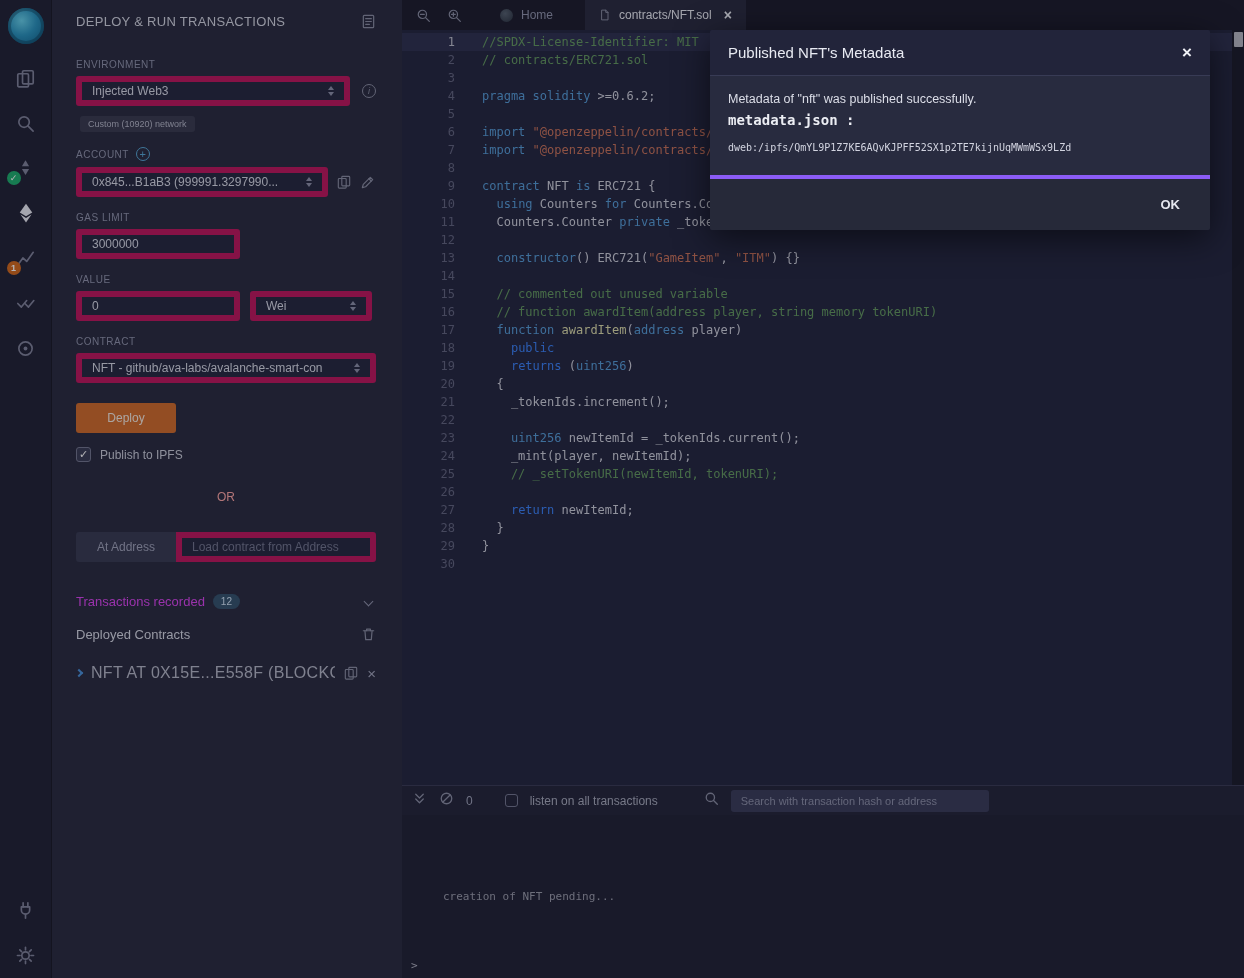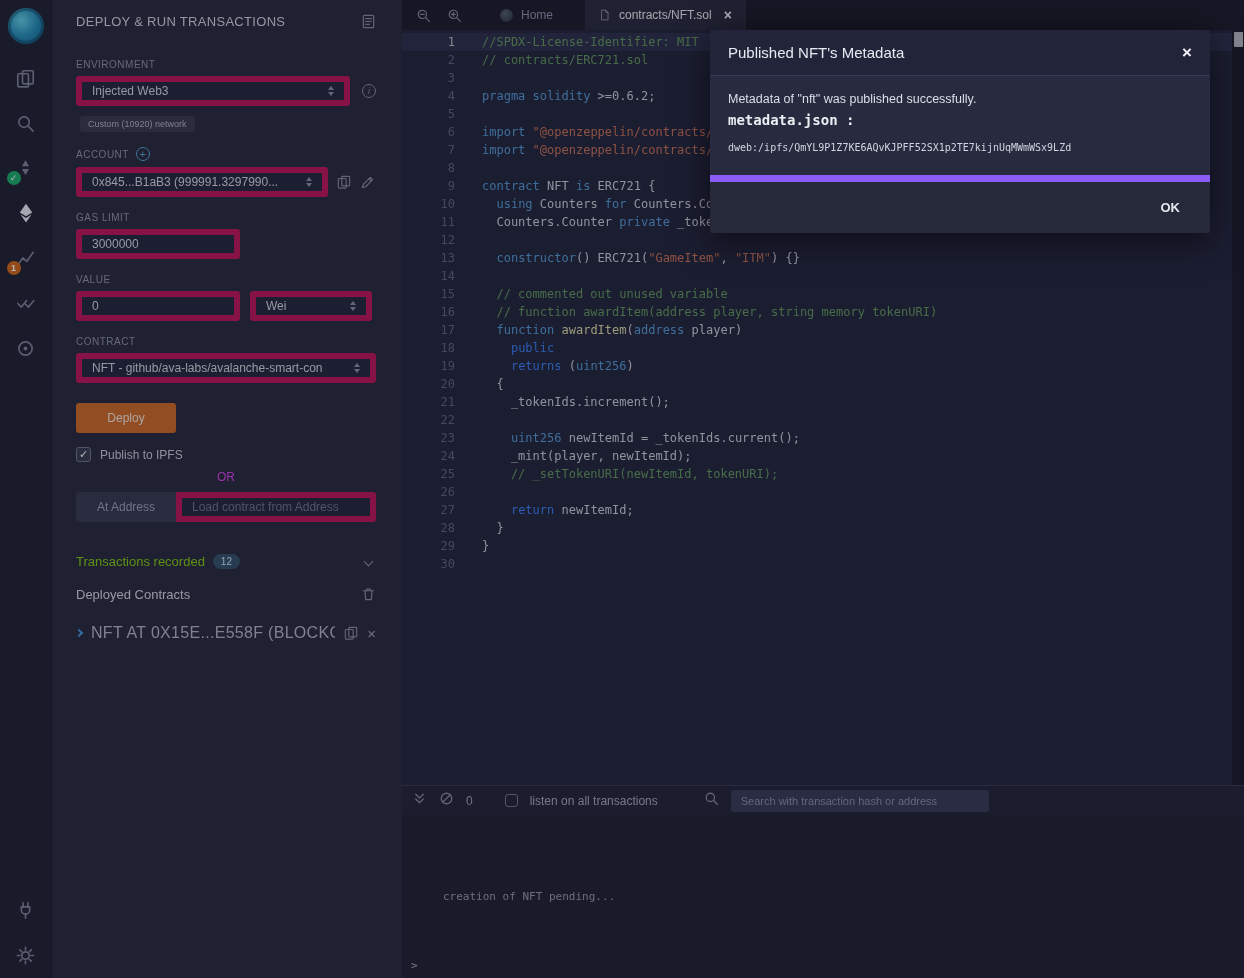--- a/index.html
+++ b/index.html
@@ -46,25 +46,25 @@
   .info-i { width:14px; height:14px; border-radius:50%; border:1px solid #8a8da2; color:#8a8da2;
             font-size:9px; display:inline-flex; align-items:center; justify-content:center; font-style:italic; cursor:pointer; flex:none; }
   .plus-i { width:14px; height:14px; border-radius:50%; border:1px solid #58a6d4; color:#58a6d4;
             font-size:11px; display:inline-flex; align-items:center; justify-content:center; cursor:pointer; flex:none; }
   .deploy-btn { margin-top:20px; width:100px; height:30px; background:#d06c2c; border:none; border-radius:3px;
                 color:#f3e9df; font-size:12px; cursor:pointer; font-family:inherit; }
   .chk-row { display:flex; align-items:center; gap:9px; margin-top:14px; cursor:pointer; }
   .chkbox { width:15px; height:15px; border-radius:3px; background:#3a3d55; border:1px solid #73768e;
             display:flex; align-items:center; justify-content:center; color:#fff; font-size:11px; flex:none; cursor:pointer; }
   .chkbox.empty { background:transparent; color:transparent; width:13px; height:13px; }
-  .or { text-align:center; color:#d946ef; margin:8px 0; }
+  .or { text-align:center; color:#fca5a5; margin:28px 0; }
   .ataddr-btn { width:100px; height:30px; flex:none; background:#383b52; border:none; border-radius:3px 0 0 3px;
                 color:#9fa2b8; font-size:12px; cursor:pointer; font-family:inherit; }
   .tx-row { display:flex; align-items:center; gap:8px; margin-top:32px; cursor:pointer; }
-  .tx-label { font-size:13px; color:#84cc16; }
+  .tx-label { font-size:13px; color:#d946ef; }
   .pillbadge { background:#35536e; color:#cfe2f3; font-size:10px; padding:2px 8px; border-radius:8px; }
   .chev-down { width:7px; height:7px; border-right:1.5px solid #9093ab; border-bottom:1.5px solid #9093ab;
                transform:rotate(45deg); margin-left:auto; margin-right:4px; }
   .dep-row { display:flex; align-items:center; margin-top:18px; }
   .dep-label { font-size:13px; color:#d6d8e4; }
   .nft-row { display:flex; align-items:center; gap:9px; margin-top:22px; }
   .chev-right { width:6px; height:6px; border-top:2px solid #4a90d9; border-right:2px solid #4a90d9;
                 transform:rotate(45deg); flex:none; cursor:pointer; }
   .nft-label { font-size:16px; color:#b4b6c6; letter-spacing:.3px; flex:1; white-space:nowrap; overflow:hidden; }
   .x-ic { color:#9fa2b8; font-size:15px; line-height:1; cursor:pointer; }
@@ -109,21 +109,21 @@
   .backdrop { position:absolute; inset:0; background:rgba(6,8,18,.30); z-index:40; }
   .modal { position:absolute; left:710px; top:30px; width:500px; z-index:50; border-radius:2px;
            box-shadow:0 8px 34px rgba(0,0,0,.55); overflow:hidden; }
   .modal-header { background:#22243a; padding:14px 18px; display:flex; align-items:center; justify-content:space-between; }
   .modal-title { color:#e8eaf2; font-size:15px; }
   .modal-x { color:#f2f3f8; font-size:17px; font-weight:bold; cursor:pointer; line-height:1; }
   .modal-body { background:#282b3f; padding:16px 18px 22px; border-top:1px solid #383b55; }
   .mb-line1 { color:#dcdee8; font-size:12.5px; margin-bottom:6px; }
   .mb-line2 { color:#eceef4; font-size:14px; font-weight:bold; font-family:"DejaVu Sans Mono", monospace; margin-bottom:14px; }
   .mb-line3 { color:#d2d4e0; font-size:10px; font-family:"DejaVu Sans Mono", monospace; }
-  .modal-footer { background:#262939; border-top:7px solid #8b5cf6; padding:12px 26px; text-align:right; }
+  .modal-footer { background:#262939; border-top:4px solid #8b5cf6; padding:12px 26px; text-align:right; }
   .ok-btn { background:transparent; border:none; color:#e4e6ee; font-size:13px; font-weight:bold;
             cursor:pointer; font-family:inherit; padding:6px 4px; }
 </style>
 </head>
 <body>
 
 <div class="app">
 
   <aside class="iconbar">
     <div class="logo"></div>

